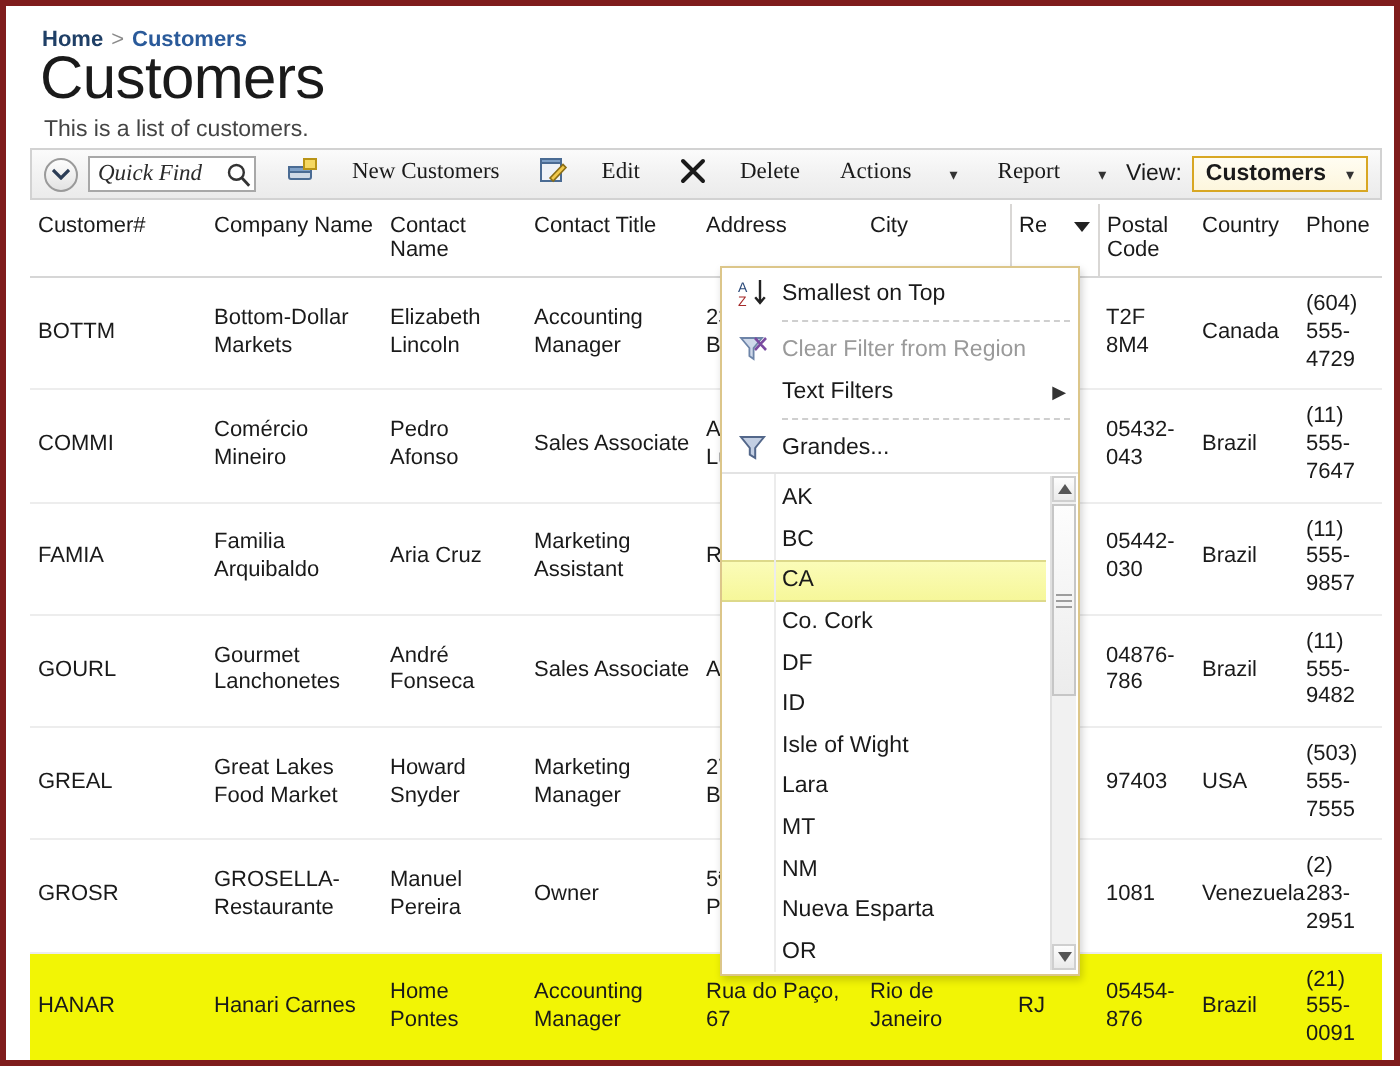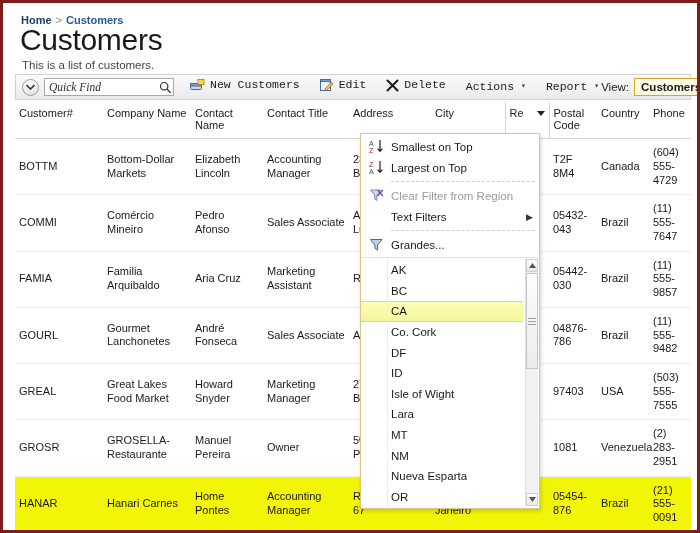--- a/index.html
+++ b/index.html
@@ -55,44 +55,44 @@
   .qf-circle {
     width: 17px; height: 17px; border-radius: 50%;
     background: linear-gradient(to bottom,#fdfdfd,#e3e3e3);
     border: 1px solid #9a9a9a;
     display: flex; align-items: center; justify-content: center;
     margin-left: 2px;
     cursor: pointer;
   }
   .qf-circle svg { display:block; }
   .qf-input {
-    width: 130px; height: 18px;
+    width: 84px; height: 18px;
     margin-left: 5px;
     border: 1px solid #a8a8a8;
     background: #ffffff;
     font-size: 11.5px;
     font-style: italic;
     color: #2b2b2b;
     padding: 0 16px 0 4px;
     font-family: "Liberation Serif", serif;
   }
   .qf-input::placeholder { color: #2b2b2b; font-style: italic; opacity: 1; }
   .qf-search-icon {
     margin-left: -16px; width: 14px; height: 14px;
     display:flex;align-items:center;justify-content:center;
     cursor: pointer;
   }
 
   .tb-btn {
-    display: flex; gap: 5px;
+    display: flex; align-items: center; gap: 17px;
     margin-left: 16px;
     font-size: 11.5px; color: #1a1a1a;
     cursor: pointer; white-space: nowrap;
     background: none; border: none; padding: 2px 2px;
-    font-family: Liberation Mono, monospace;
+    font-family: Liberation Serif, serif;
   }
   .tb-btn .lbl { line-height: 1; }
   .tb-caret { font-size: 8px; color:#333; margin-left: 2px; }
 
   .spacer { flex: 1 1 auto; }
 
   .view-label { font-size: 11.5px; color:#1a1a1a; margin-right: 5px; }
   .view-select {
     display: flex; align-items: center; gap: 8px;
     border: 1px solid #d8a723;
@@ -453,30 +453,20 @@
         <div class="menu-item">
           <span class="mi-icon">
             <svg width="15" height="15" viewBox="0 0 15 15">
               <text x="0" y="7" font-size="7" fill="#2b4a7a" font-family="Liberation Sans">A</text>
               <text x="0" y="14" font-size="7" fill="#a52a2a" font-family="Liberation Sans">Z</text>
               <path d="M11 1 L11 12 M8.6 9.6 L11 12.4 L13.4 9.6" fill="none" stroke="#222" stroke-width="1.2"></path>
             </svg>
           </span>
           <span class="mi-label">Smallest on Top</span>
         </div>
-        <div class="menu-item">
-          <span class="mi-icon">
-            <svg width="15" height="15" viewBox="0 0 15 15">
-              <text x="0" y="7" font-size="7" fill="#a52a2a" font-family="Liberation Sans">Z</text>
-              <text x="0" y="14" font-size="7" fill="#2b4a7a" font-family="Liberation Sans">A</text>
-              <path d="M11 1 L11 12 M8.6 9.6 L11 12.4 L13.4 9.6" fill="none" stroke="#222" stroke-width="1.2"></path>
-            </svg>
-          </span>
-          <span class="mi-label">Largest on Top</span>
-        </div>
         <div class="menu-sep"></div>
         <div class="menu-item disabled">
           <span class="mi-icon">
             <svg width="15" height="15" viewBox="0 0 15 15">
               <path d="M1.5 2 L12 2 L7.8 7 L7.8 12.5 L5.7 11 L5.7 7 Z" fill="#cfd9ea" stroke="#6d84a8" stroke-width="0.9"></path>
               <path d="M8.5 2 L14 8 M14 2 L8.5 8" stroke="#7a4ba0" stroke-width="1.3"></path>
             </svg>
           </span>
           <span class="mi-label">Clear Filter from Region</span>
         </div>

